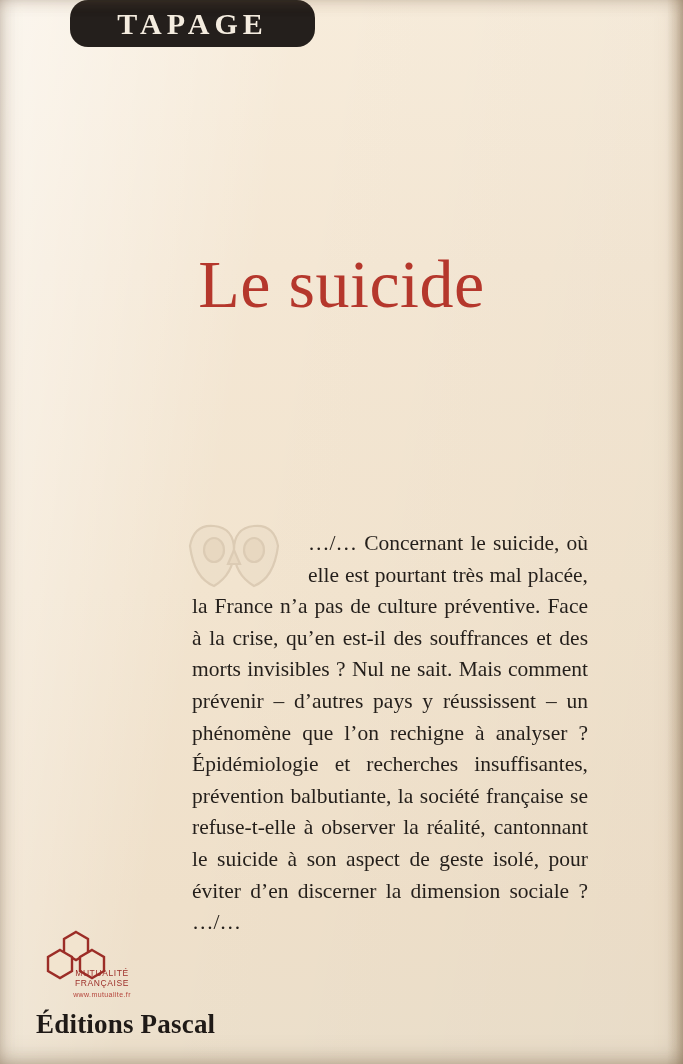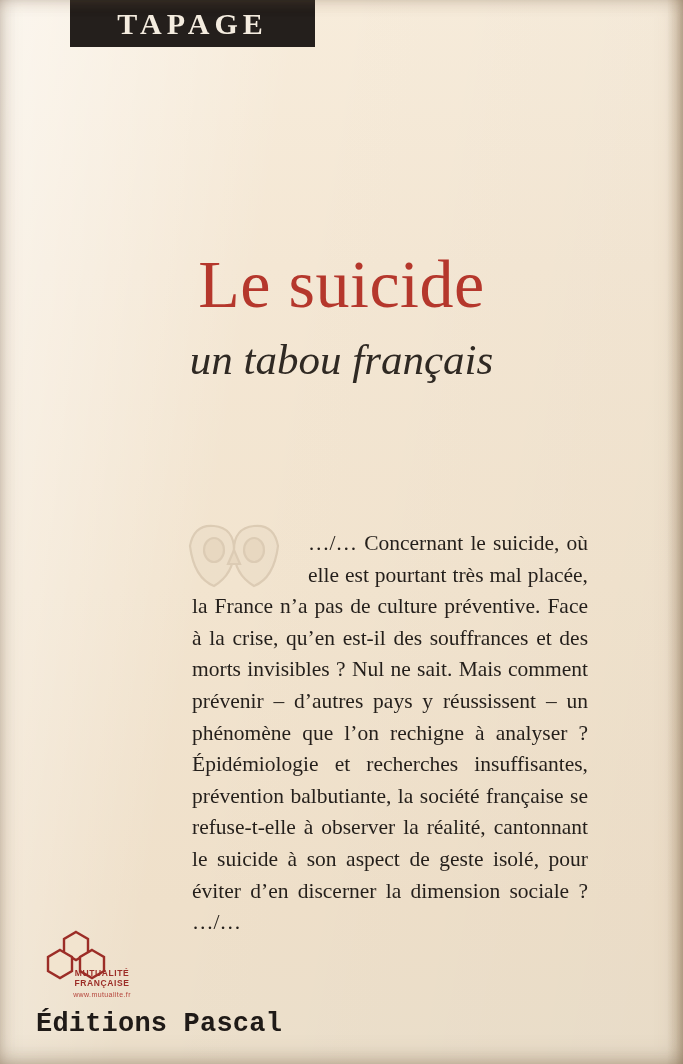--- a/index.html
+++ b/index.html
@@ -49,20 +49,21 @@
   .banner {
     position: absolute;
     left: 70px;
     top: 0;
     width: 245px;
     height: 47px;
     background: #241f1c;
     display: flex;
     align-items: center;
     justify-content: center;
+    border-radius: 18px;
   }
   .banner-text {
     color: #f4ecdf;
     font-family: "Liberation Serif", serif;
     font-size: 30px;
     font-weight: bold;
     letter-spacing: 5px;
     text-transform: uppercase;
   }
 
@@ -150,59 +151,58 @@
   }
   .mut-text {
     position: absolute;
     left: 46px;
     top: 968px;
     width: 112px;
     text-align: center;
     color: #9c2d27;
     font-family: "Liberation Sans", sans-serif;
     font-size: 8.5px;
-    font-weight: bold;
+    font-weight: normal;
     letter-spacing: 0.6px;
     line-height: 10px;
   }
   .mut-url {
     position: absolute;
     left: 46px;
     top: 991px;
     width: 112px;
     text-align: center;
     color: #b5433a;
     font-family: "Liberation Sans", sans-serif;
     font-size: 7px;
     letter-spacing: 0.4px;
   }
   .publisher {
     position: absolute;
     left: 36px;
     top: 1009px;
     color: #1f1a17;
-    font-family: Liberation Mono, monospace;
+    font-family: Liberation Serif, serif;
     font-size: 27px;
     font-weight: bold;
     letter-spacing: 0.2px;
   }
 </style>
 </head>
 <body>
 
 <div class="page">
   <div class="paper-texture"></div>
 
   <div class="banner">
     <span class="banner-text">TAPAGE</span>
   </div>
 
 
   <div class="title-main">Le suicide</div>
-  <div class="title-sub">un tabou français</div>
 
   <div class="watermark">
     <svg viewBox="0 0 108 82" width="108" height="82" aria-hidden="true">
       <g fill="none" stroke="#b9a489" stroke-width="2.2">
         <path d="M10 30 Q14 8 34 10 Q54 12 54 34 Q54 58 34 70 Q14 62 10 30 Z" fill="#e2d2bb" fill-opacity="0.75"></path>
         <path d="M98 30 Q94 8 74 10 Q54 12 54 34 Q54 58 74 70 Q94 62 98 30 Z" fill="#e2d2bb" fill-opacity="0.75"></path>
         <ellipse cx="34" cy="34" rx="10" ry="12" fill="#d8c5aa"></ellipse>
         <ellipse cx="74" cy="34" rx="10" ry="12" fill="#d8c5aa"></ellipse>
         <path d="M54 34 L48 48 L60 48 Z" fill="#d8c5aa"></path>
       </g>

